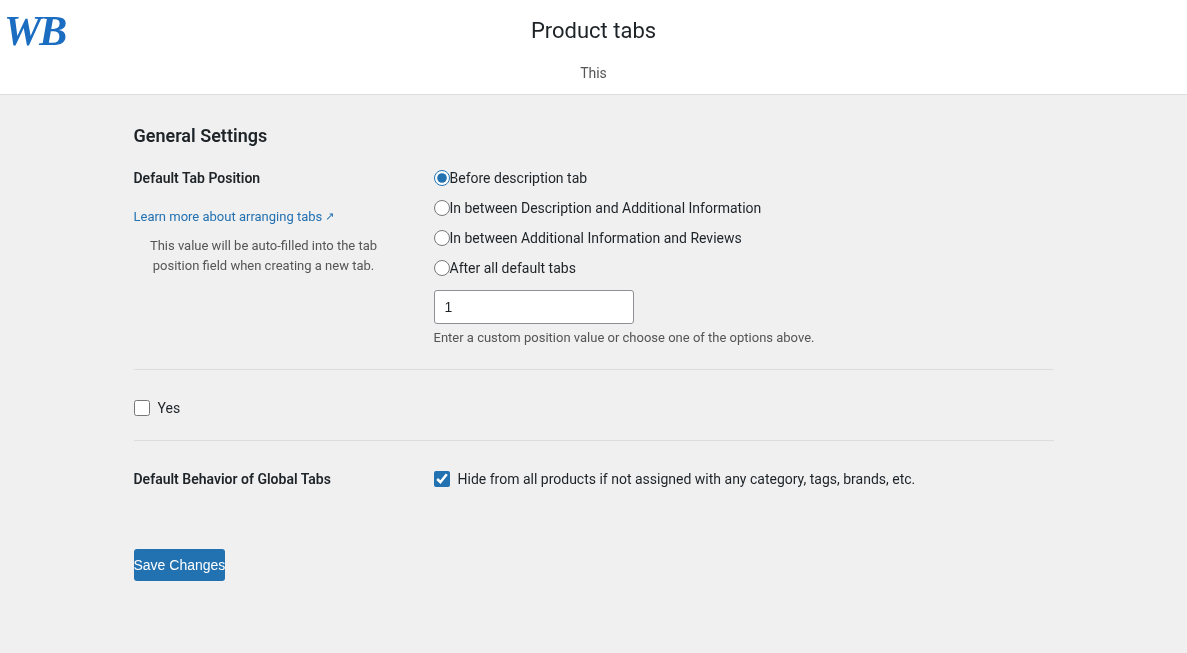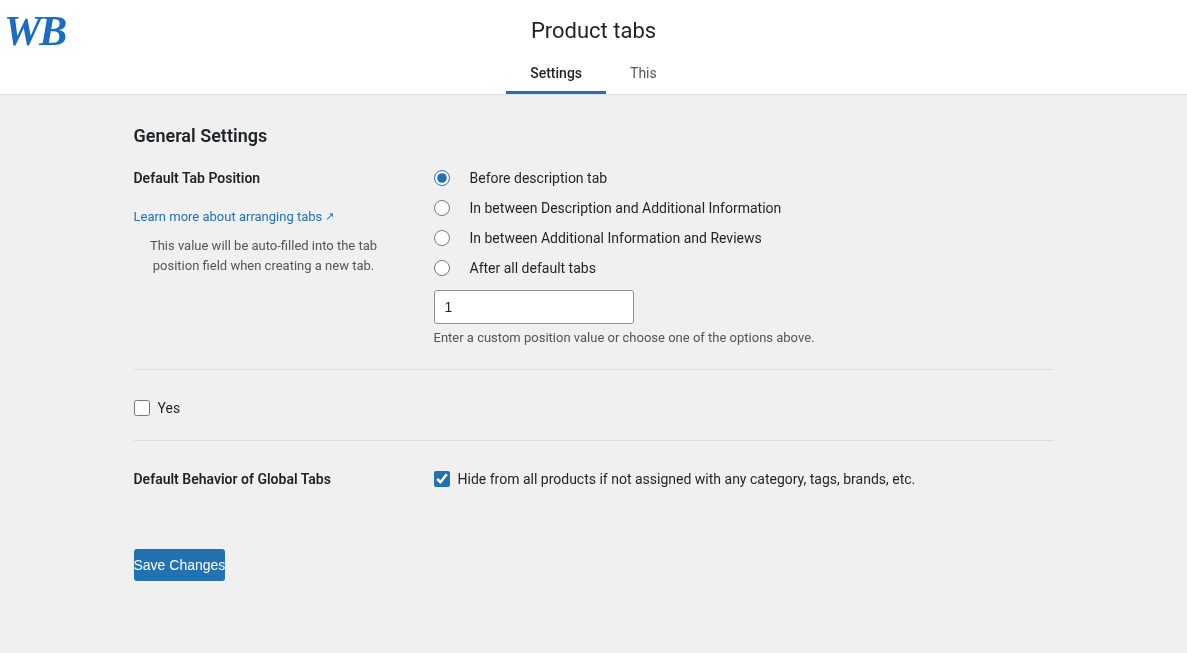--- a/index.html
+++ b/index.html
@@ -129,21 +129,21 @@
 
     .radio-group {
       display: flex;
       flex-direction: column;
       gap: 14px;
     }
 
     .radio-option {
       display: flex;
       align-items: center;
-      gap: 20px;
+      gap: 0;
       cursor: pointer;
     }
 
     .radio-option input[type="radio"] {
       width: 16px;
       height: 16px;
       accent-color: #2271b1;
       cursor: pointer;
     }
 
@@ -211,21 +211,20 @@
   </style>
 </head>
 <body>
 
 <div class="header">
   <div class="logo">
     <span class="logo-wb">WB</span>
   </div>
   <div class="header-title">Product tabs</div>
   <nav class="nav-tabs">
-    <a class="nav-tab active" href="#">Settings</a>
     <a class="nav-tab" href="#">This</a>
   </nav>
 </div>
 
 <div class="content">
   <div class="section-title">General Settings</div>
 
   <div class="settings-row">
     <div class="settings-label-col">
       <div class="field-label">Default Tab Position</div>

